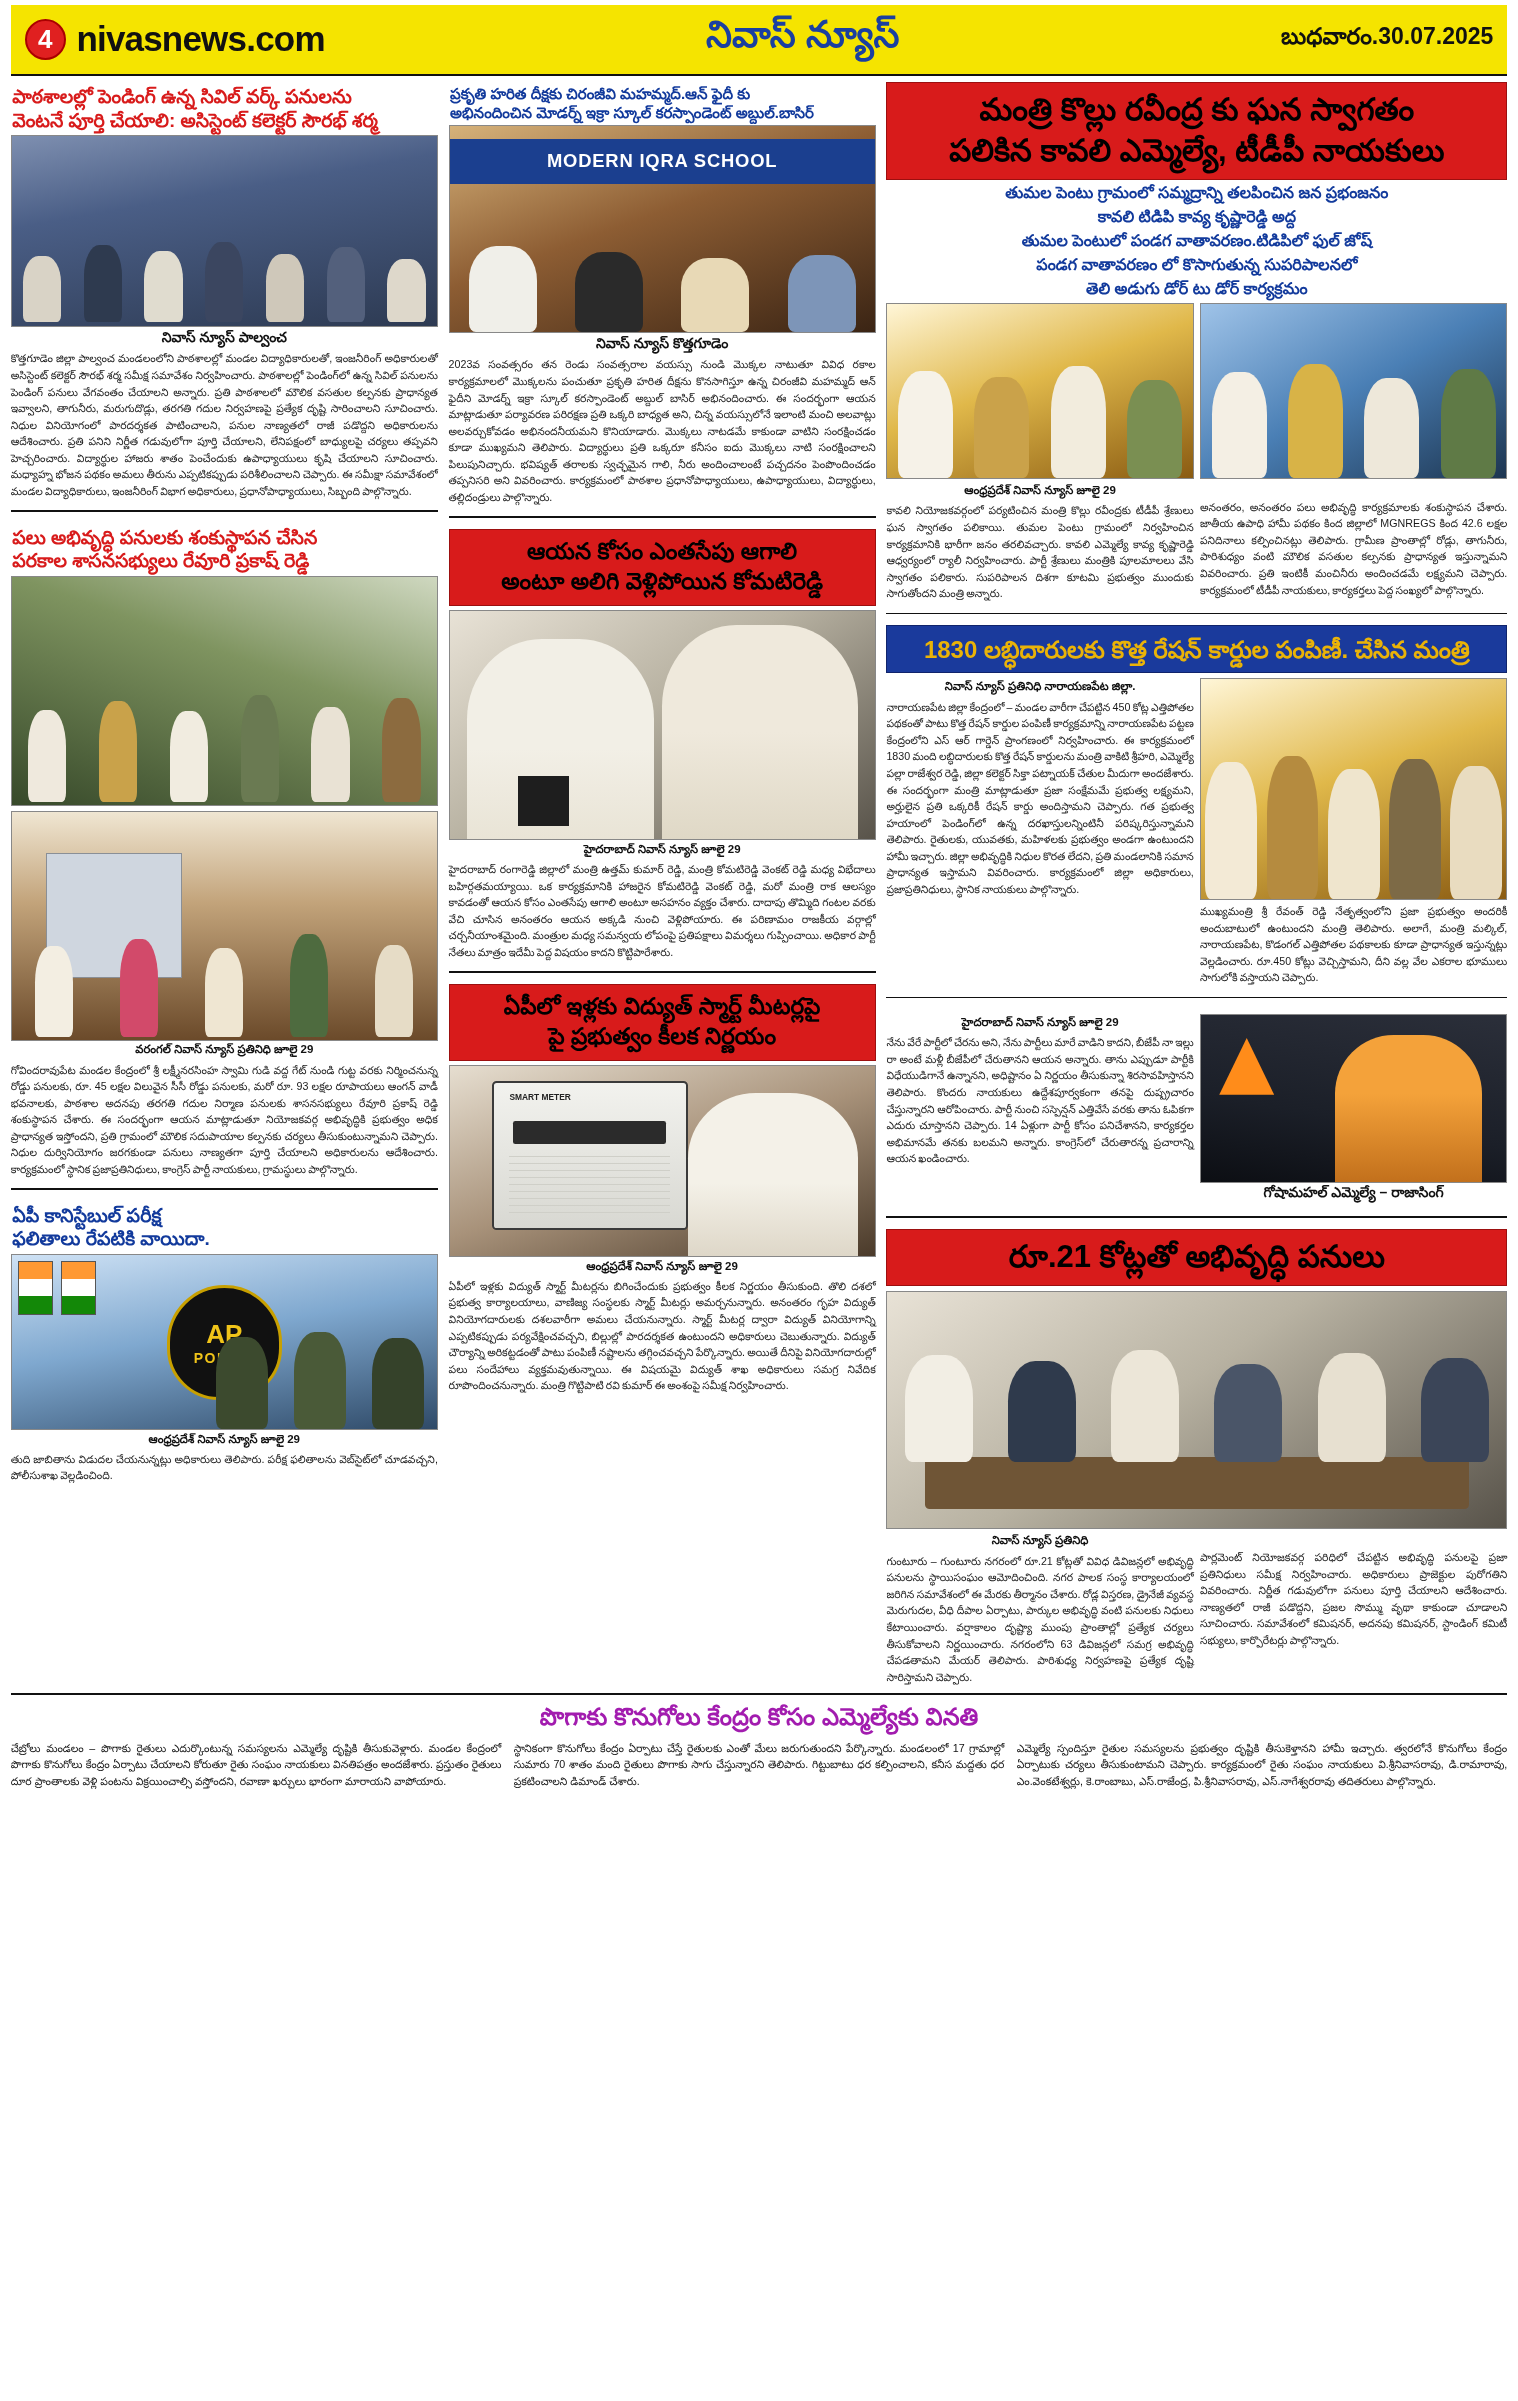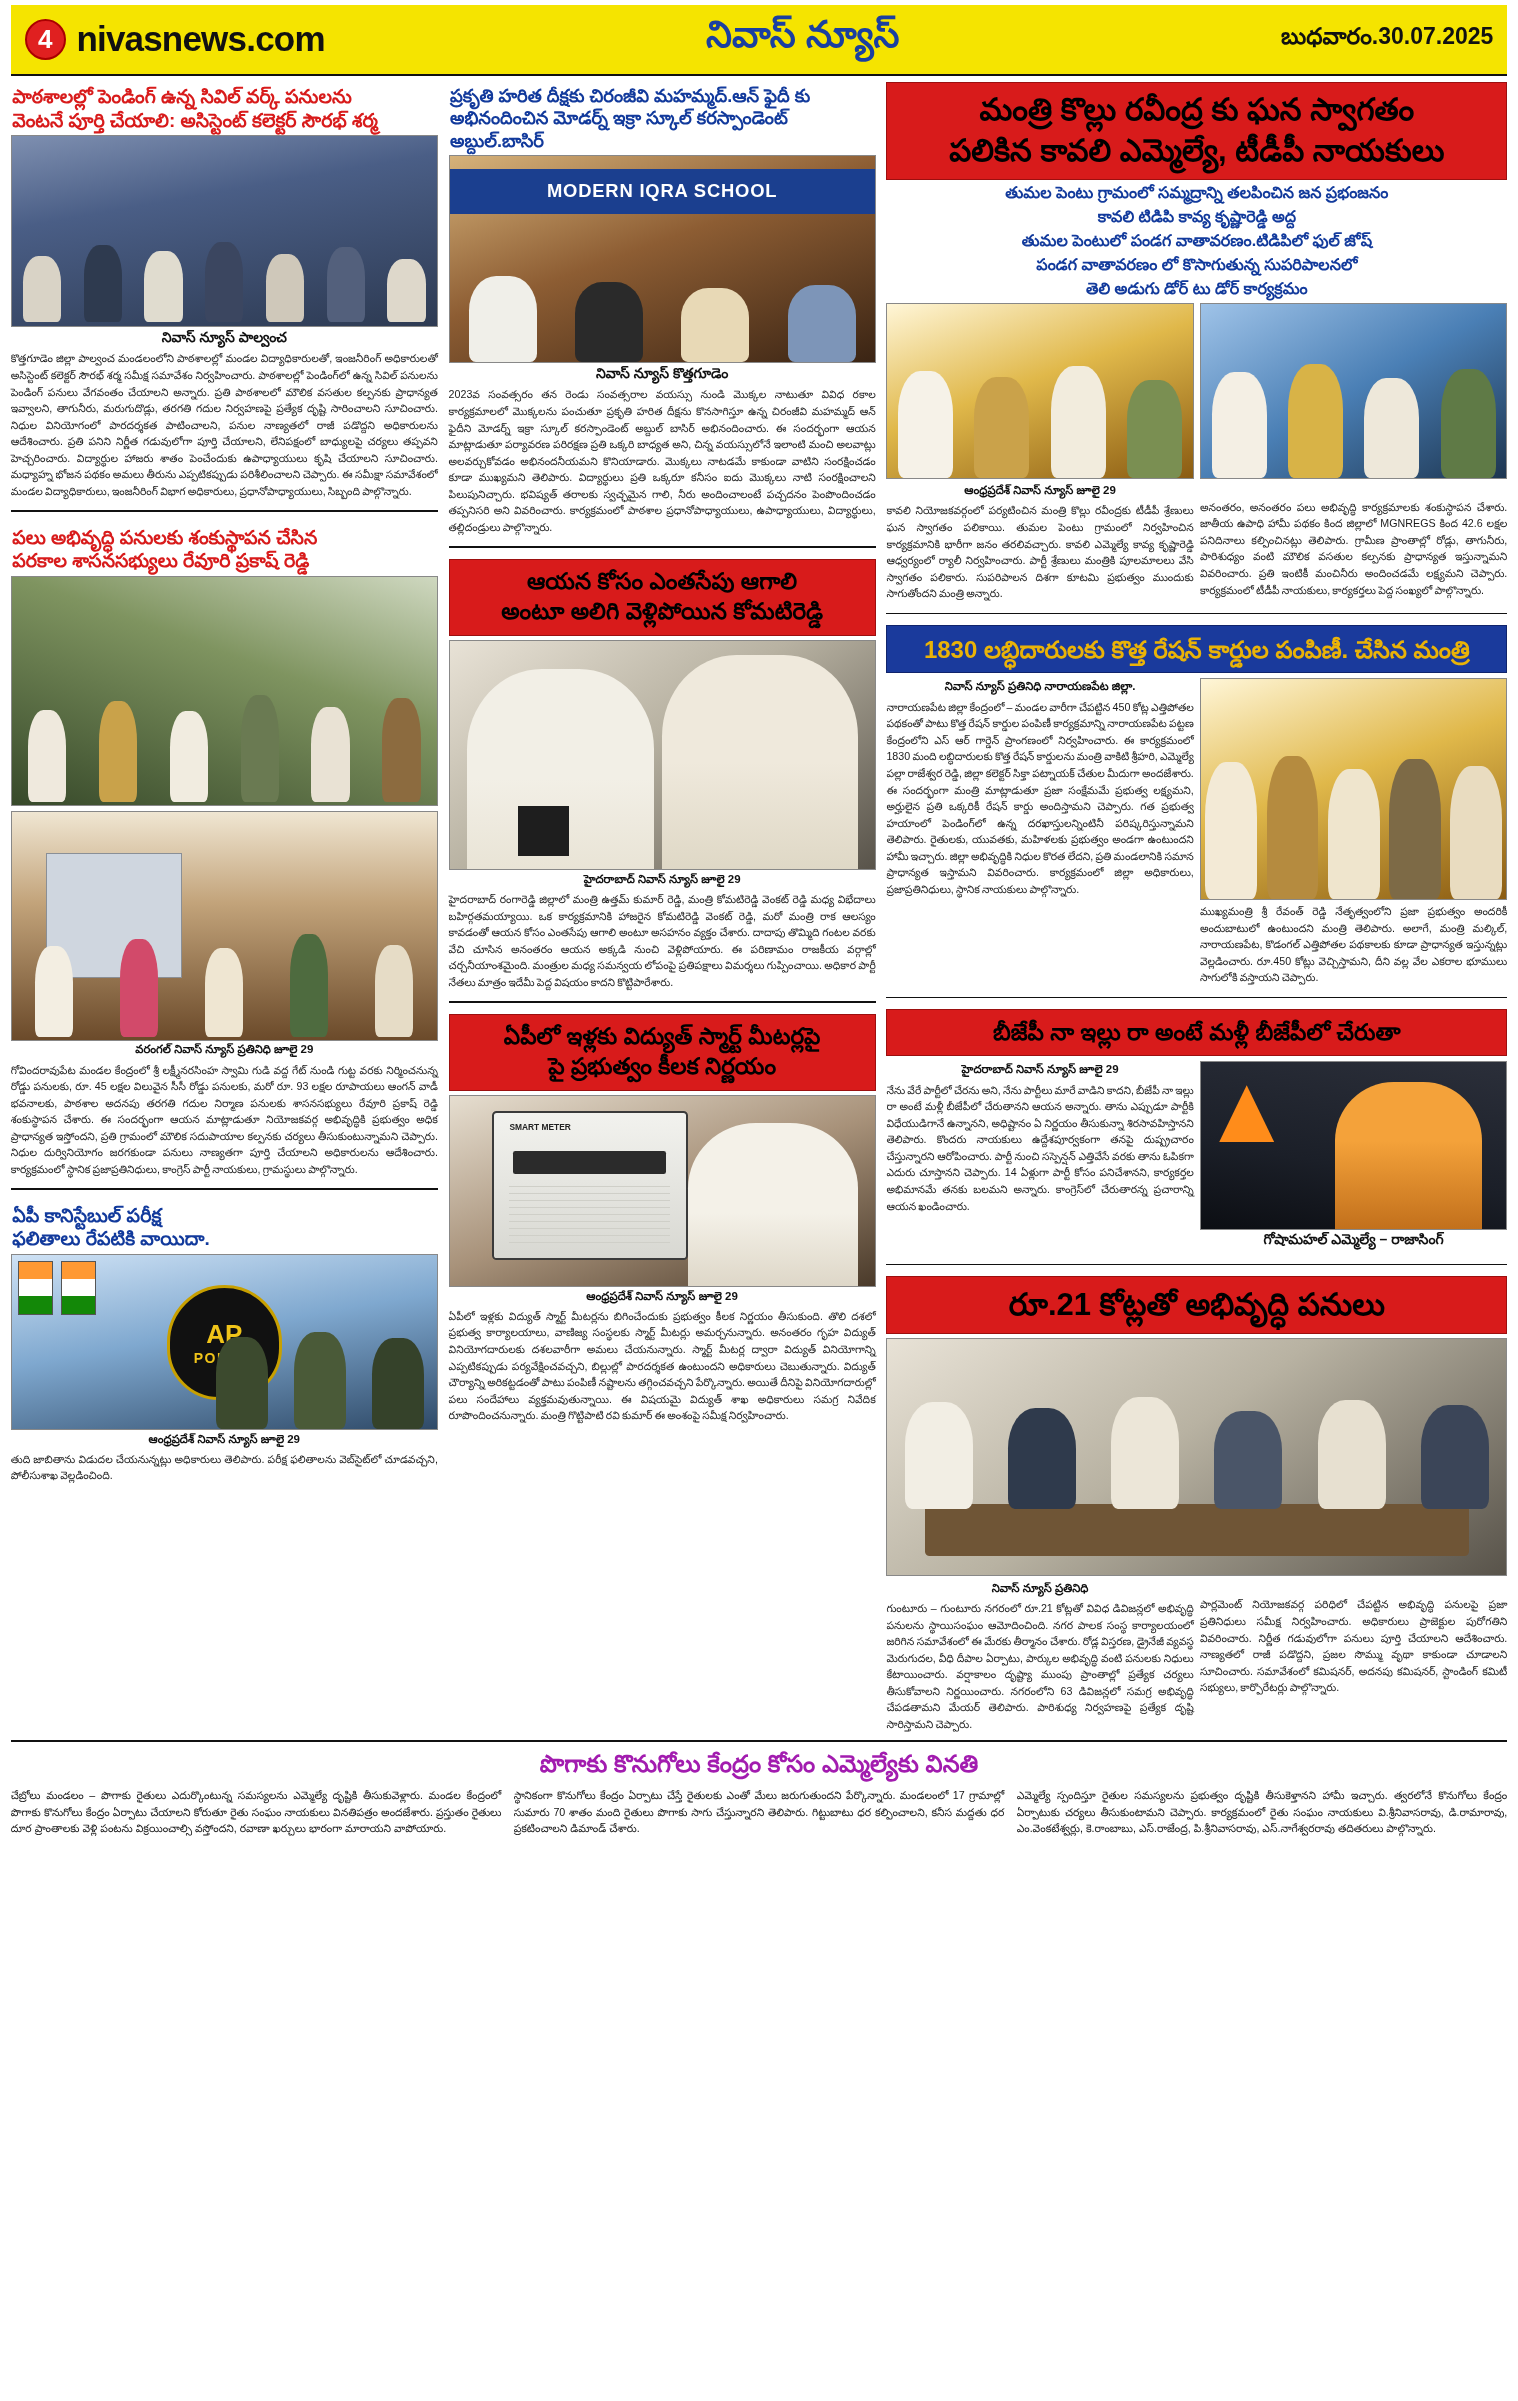--- a/index.html
+++ b/index.html
@@ -207,21 +207,21 @@
         </div>
         <div class="byline">ఆంధ్రప్రదేశ్ నివాస్ న్యూస్ జూలై 29</div>
         <div class="body-text">తుది జాబితాను విడుదల చేయనున్నట్లు అధికారులు తెలిపారు. పరీక్ష ఫలితాలను వెబ్‌సైట్‌లో చూడవచ్చని, పోలీసుశాఖ వెల్లడించింది.</div>
       </div>
 
     </div>
 
     <div class="col col-2">
 
       <div>
-        <div class="hl hl-blue" style="font-size:18px;">
+        <div class="hl hl-blue" style="font-size:15px;">
           <div>ప్రకృతి హరిత దీక్షకు చిరంజీవి మహమ్మద్.ఆన్ ఫైదీ కు</div>
           <div>అభినందించిన మోడర్న్ ఇక్రా స్కూల్ కరస్పాండెంట్ అబ్దుల్.బాసిర్</div>
         </div>
         <div class="photo ph-grad-b" style="height:208px;position:relative;">
           <div style="position:absolute;left:0;top:6%;width:100%;height:22%;background:#1b3f8f;color:#fff;
                       display:flex;align-items:center;justify-content:center;font-weight:bold;font-size:18.4px;letter-spacing:0.8px;">MODERN IQRA SCHOOL</div>
           <div class="figrow" style="bottom:0;height:92px;">
             <div class="fig" style="width:16%;height:86px;background:#f0efe9;"></div>
             <div class="fig" style="width:16%;height:80px;background:#2a2a2a;"></div>
             <div class="fig" style="width:16%;height:74px;background:#e8d9b6;"></div>
@@ -334,23 +334,20 @@
               </div>
             </div>
             <div class="body-text" style="margin-top:3.1px;">ముఖ్యమంత్రి శ్రీ రేవంత్ రెడ్డి నేతృత్వంలోని ప్రజా ప్రభుత్వం అందరికీ అందుబాటులో ఉంటుందని మంత్రి తెలిపారు. అలాగే, మంత్రి మల్కిల్, నారాయణపేట, కొడంగల్ ఎత్తిపోతల పథకాలకు కూడా ప్రాధాన్యత ఇస్తున్నట్లు వెల్లడించారు. రూ.450 కోట్లు వెచ్చిస్తామని, దీని వల్ల వేల ఎకరాల భూములు సాగులోకి వస్తాయని చెప్పారు.</div>
           </div>
         </div>
       </div>
 
       <div class="rule"></div>
 
       <div>
-        <div class="hl-box-red">
-          <div>బీజేపీ నా ఇల్లు రా అంటే మళ్లీ బీజేపీలో చేరుతా</div>
-        </div>
         <div class="two-up" style="margin-top:4.6px;">
           <div>
             <div class="byline">హైదరాబాద్ నివాస్ న్యూస్ జూలై 29</div>
             <div class="body-text">నేను వేరే పార్టీలో చేరను అని, నేను పార్టీలు మారే వాడిని కాదని, బీజేపీ నా ఇల్లు రా అంటే మళ్లీ బీజేపీలో చేరుతానని ఆయన అన్నారు. తాను ఎప్పుడూ పార్టీకి విధేయుడిగానే ఉన్నానని, అధిష్టానం ఏ నిర్ణయం తీసుకున్నా శిరసావహిస్తానని తెలిపారు. కొందరు నాయకులు ఉద్దేశపూర్వకంగా తనపై దుష్ప్రచారం చేస్తున్నారని ఆరోపించారు. పార్టీ నుంచి సస్పెన్షన్ ఎత్తివేసే వరకు తాను ఓపికగా ఎదురు చూస్తానని చెప్పారు. 14 ఏళ్లుగా పార్టీ కోసం పనిచేశానని, కార్యకర్తల అభిమానమే తనకు బలమని అన్నారు. కాంగ్రెస్‌లో చేరుతారన్న ప్రచారాన్ని ఆయన ఖండించారు.</div>
           </div>
           <div>
             <div class="photo ph-grad-i" style="height:169px;position:relative;">
               <div style="position:absolute;left:6%;top:14%;width:18%;height:34%;background:#ff8c1a;clip-path:polygon(50% 0,100% 100%,0 100%);"></div>
               <div style="position:absolute;right:8%;bottom:0;width:48%;height:88%;background:linear-gradient(#f4a23a 40%,#c2701c);border-radius:40% 40% 0 0;"></div>
             </div>

